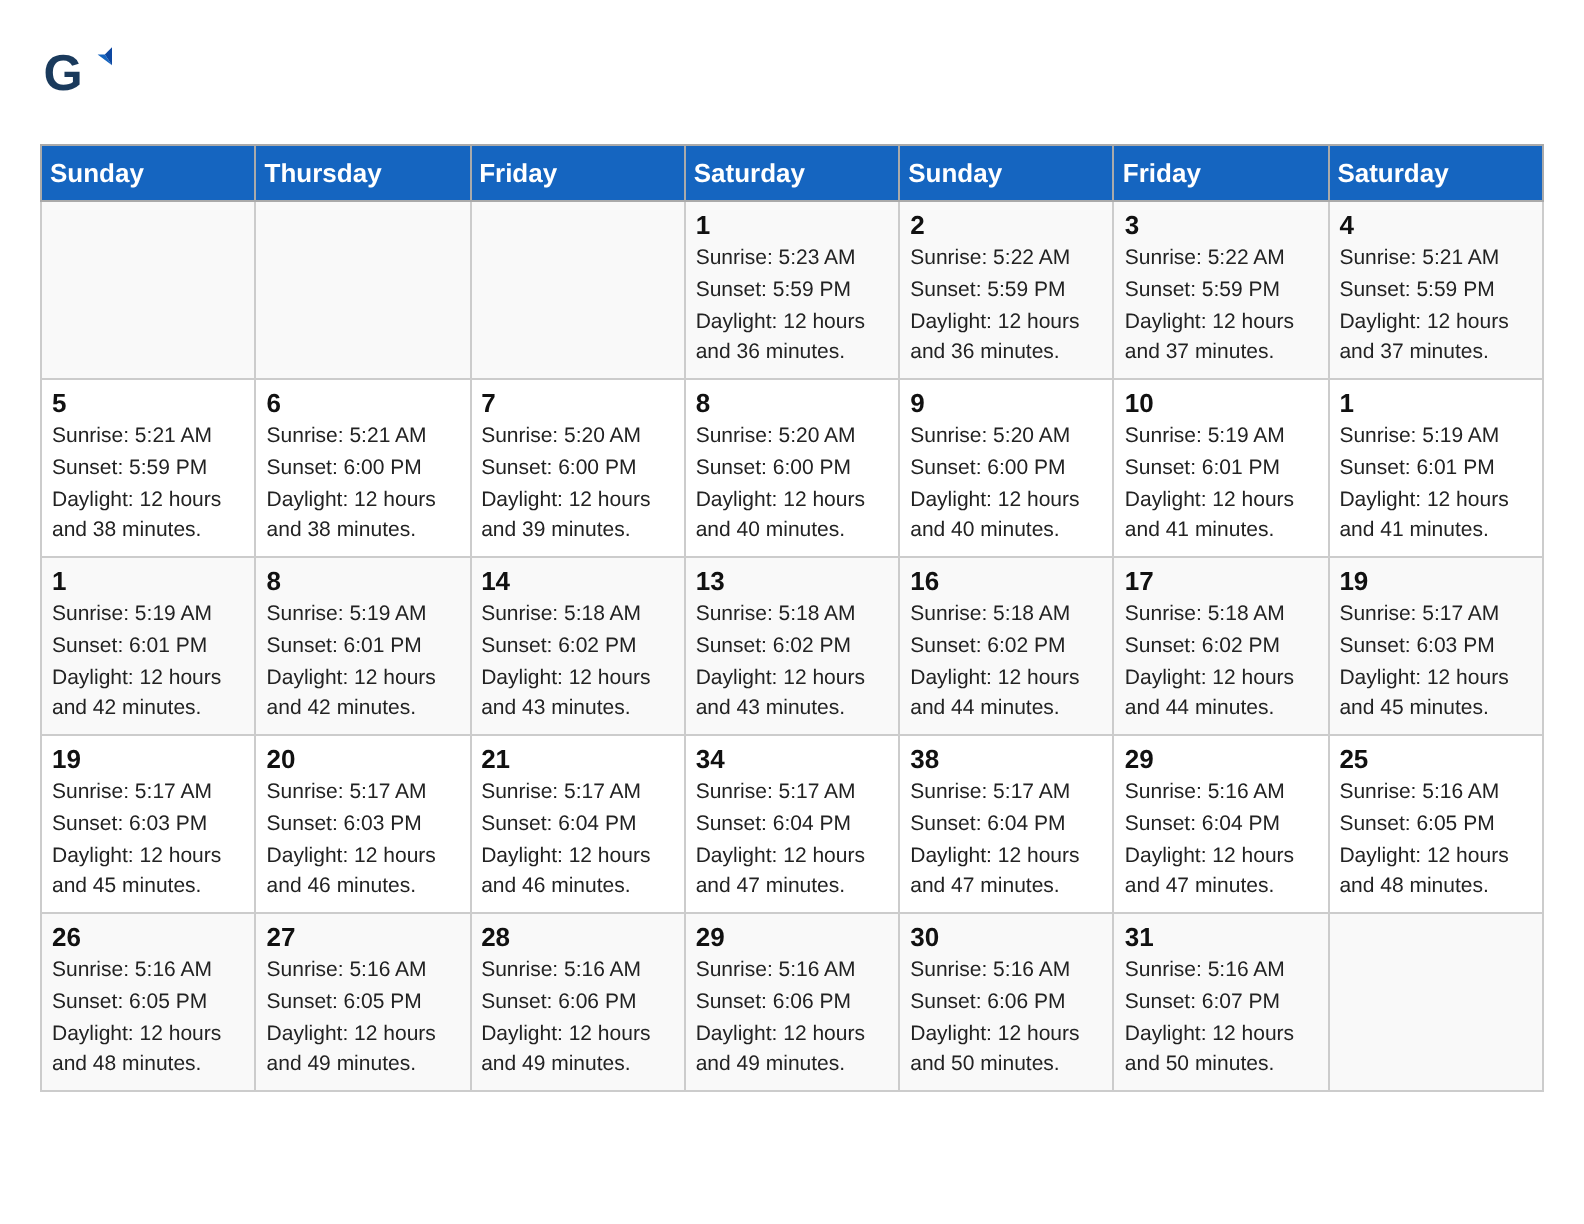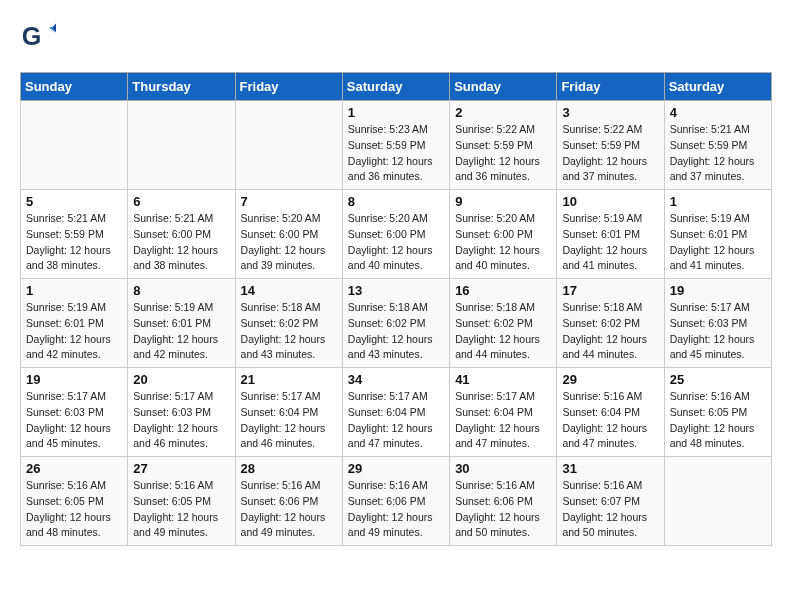--- a/index.html
+++ b/index.html
@@ -203,21 +203,21 @@
         </td>
         <td>
           <span class="day-num">21</span>
           <div class="day-info">Sunrise: 5:17 AM<br>Sunset: 6:04 PM<br>Daylight: 12 hours and 46 minutes.</div>
         </td>
         <td>
           <span class="day-num">34</span>
           <div class="day-info">Sunrise: 5:17 AM<br>Sunset: 6:04 PM<br>Daylight: 12 hours and 47 minutes.</div>
         </td>
         <td>
-          <span class="day-num">41</span>
+          <span class="day-num">38</span>
           <div class="day-info">Sunrise: 5:17 AM<br>Sunset: 6:04 PM<br>Daylight: 12 hours and 47 minutes.</div>
         </td>
         <td>
           <span class="day-num">29</span>
           <div class="day-info">Sunrise: 5:16 AM<br>Sunset: 6:04 PM<br>Daylight: 12 hours and 47 minutes.</div>
         </td>
         <td>
           <span class="day-num">25</span>
           <div class="day-info">Sunrise: 5:16 AM<br>Sunset: 6:05 PM<br>Daylight: 12 hours and 48 minutes.</div>
         </td>

